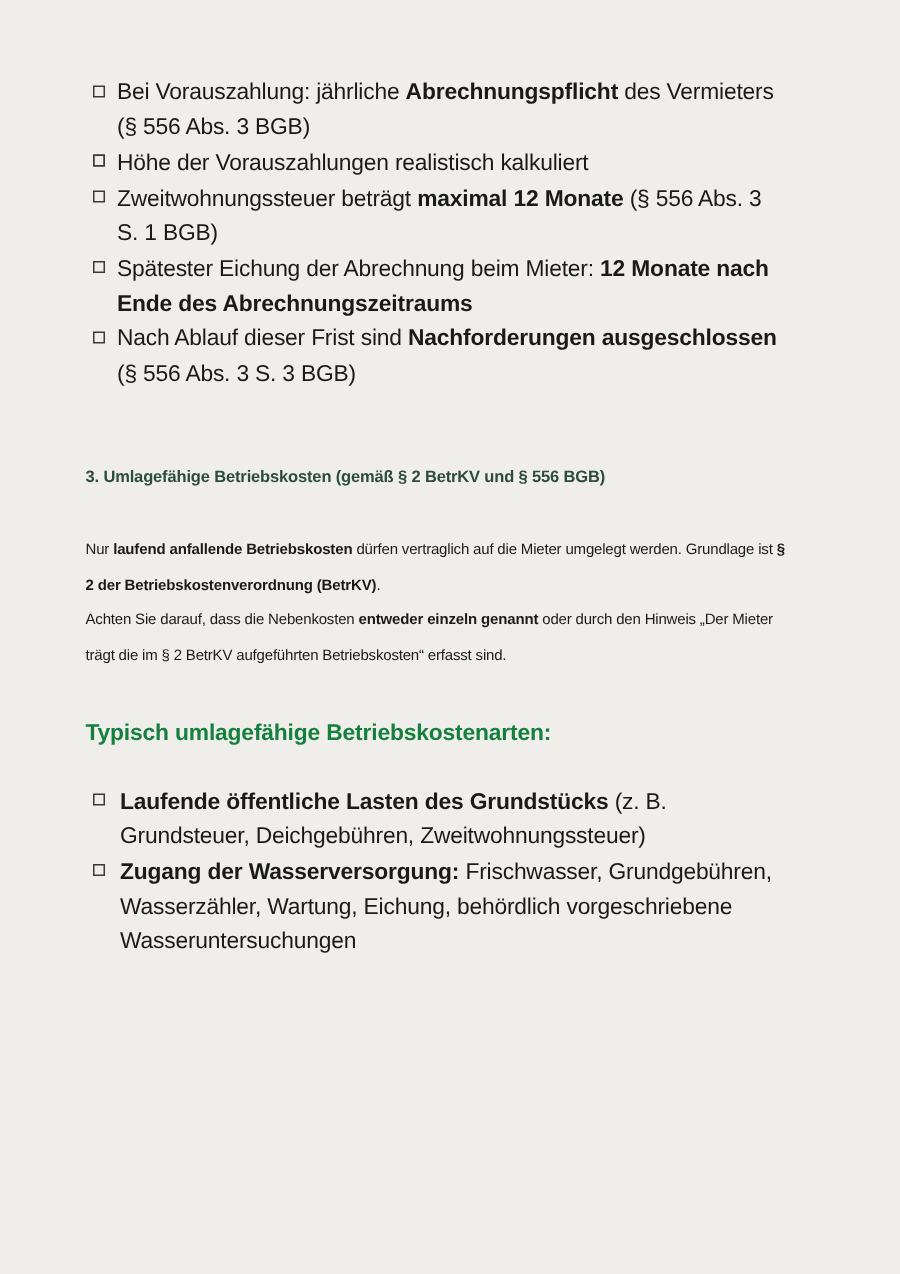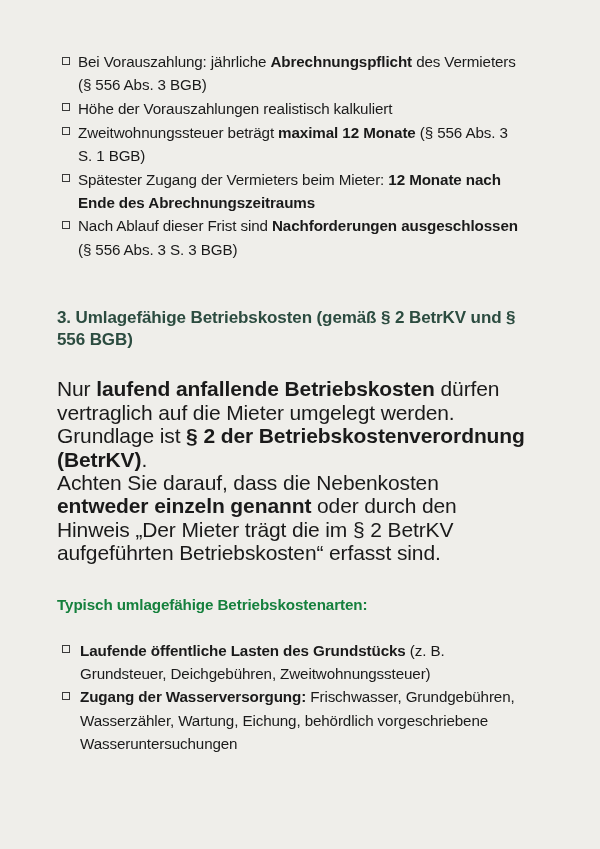--- a/index.html
+++ b/index.html
@@ -50,30 +50,30 @@
     display: block;
   }
   .check-list.wide li { padding-left: 23px; }
 
   b, strong { font-weight: 700; letter-spacing: -0.1px; }
 
   
   .section-heading {
     color: #2c4c40;
     font-weight: 700;
-    font-size: 17px;
+    font-size: 11px;
     line-height: 22px;
     letter-spacing: -0.1px;
     margin: 0;
     padding: 0;
   }
 
   
   .body-par {
-    font-size: 21px;
+    font-size: 10px;
     line-height: 23.4px;
     letter-spacing: -0.12px;
     margin: 0;
     color: #1a1a1a;
   }
 
   
   .sub-heading {
     font-size: 15.2px;
     line-height: 22px;
@@ -92,21 +92,21 @@
 </head>
 <body>
 
 <div class="page">
 
   <ul class="check-list" id="top-list">
       <li><span class="box"></span><span><span>Bei Vorauszahlung: jährliche </span><b>Abrechnungspflicht</b><span> des Vermieters (§ 556 Abs. 3 BGB)</span></span></li>
       <li><span class="box"></span></li>
       <li><span class="box"></span><span><span>Höhe der Vorauszahlungen realistisch kalkuliert</span></span></li>
       <li><span class="box"></span><span><span>Zweitwohnungssteuer beträgt </span><b>maximal 12 Monate</b><span> (§ 556 Abs. 3 S. 1 BGB)</span></span></li>
-      <li><span class="box"></span><span><span>Spätester Zugang der Vermieters beim Mieter: </span><b>12 Monate nach Ende des Abrechnungszeitraums</b></span></li>
+      <li><span class="box"></span><span><span>Spätester Eichung der Abrechnung beim Mieter: </span><b>12 Monate nach Ende des Abrechnungszeitraums</b></span></li>
       <li><span class="box"></span><span><span>Nach Ablauf dieser Frist sind </span><b>Nachforderungen ausgeschlossen</b><span> (§ 556 Abs. 3 S. 3 BGB)</span></span></li>
     </ul>
 
   <div class="gap-heading"></div>
 
   <h2 class="section-heading">3. Umlagefähige Betriebskosten (gemäß § 2 BetrKV und § 556 BGB)</h2>
 
   <div class="gap-after-h"></div>
 
   <p class="body-par" id="body-par"><span>Nur </span><b>laufend anfallende Betriebskosten</b><span> dürfen vertraglich auf die Mieter umgelegt werden. Grundlage ist </span><b>§ 2 der Betriebskostenverordnung (BetrKV)</b><span>.</span><br><span> Achten Sie darauf, dass die Nebenkosten </span><b>entweder einzeln genannt</b><span> oder durch den Hinweis „Der Mieter trägt die im § 2 BetrKV aufgeführten Betriebskosten“ erfasst sind.</span></p>

